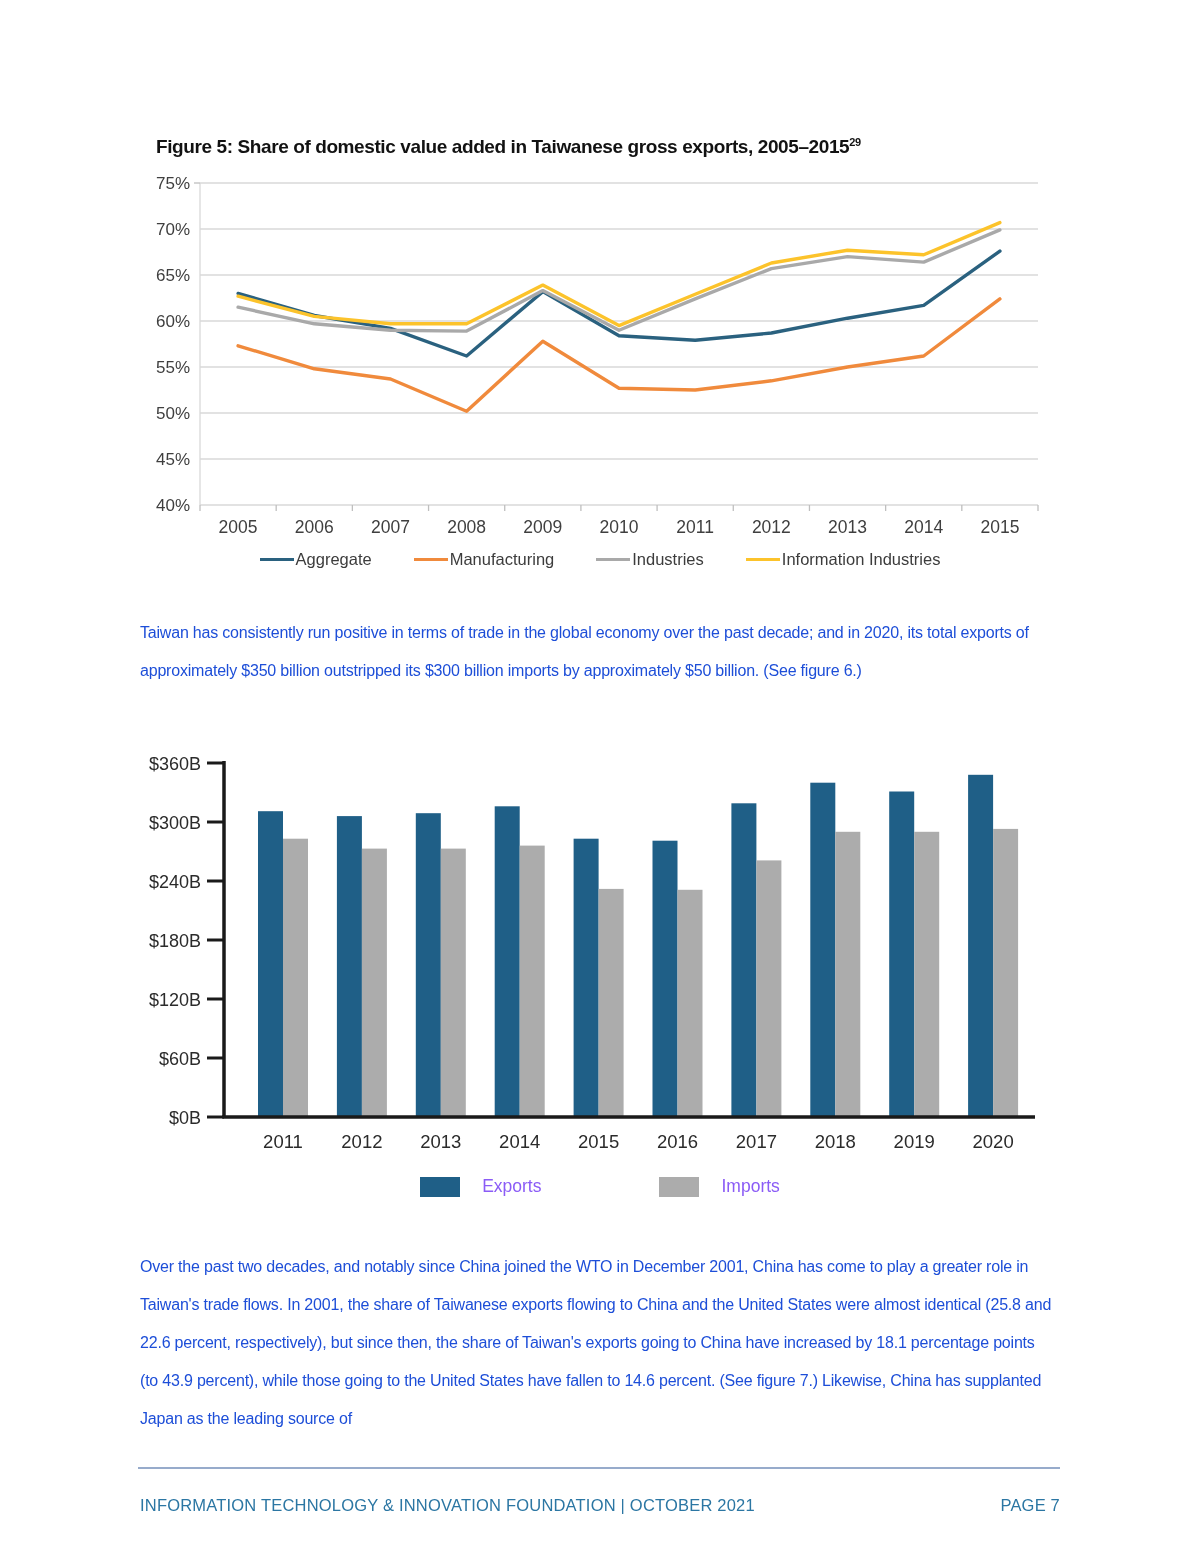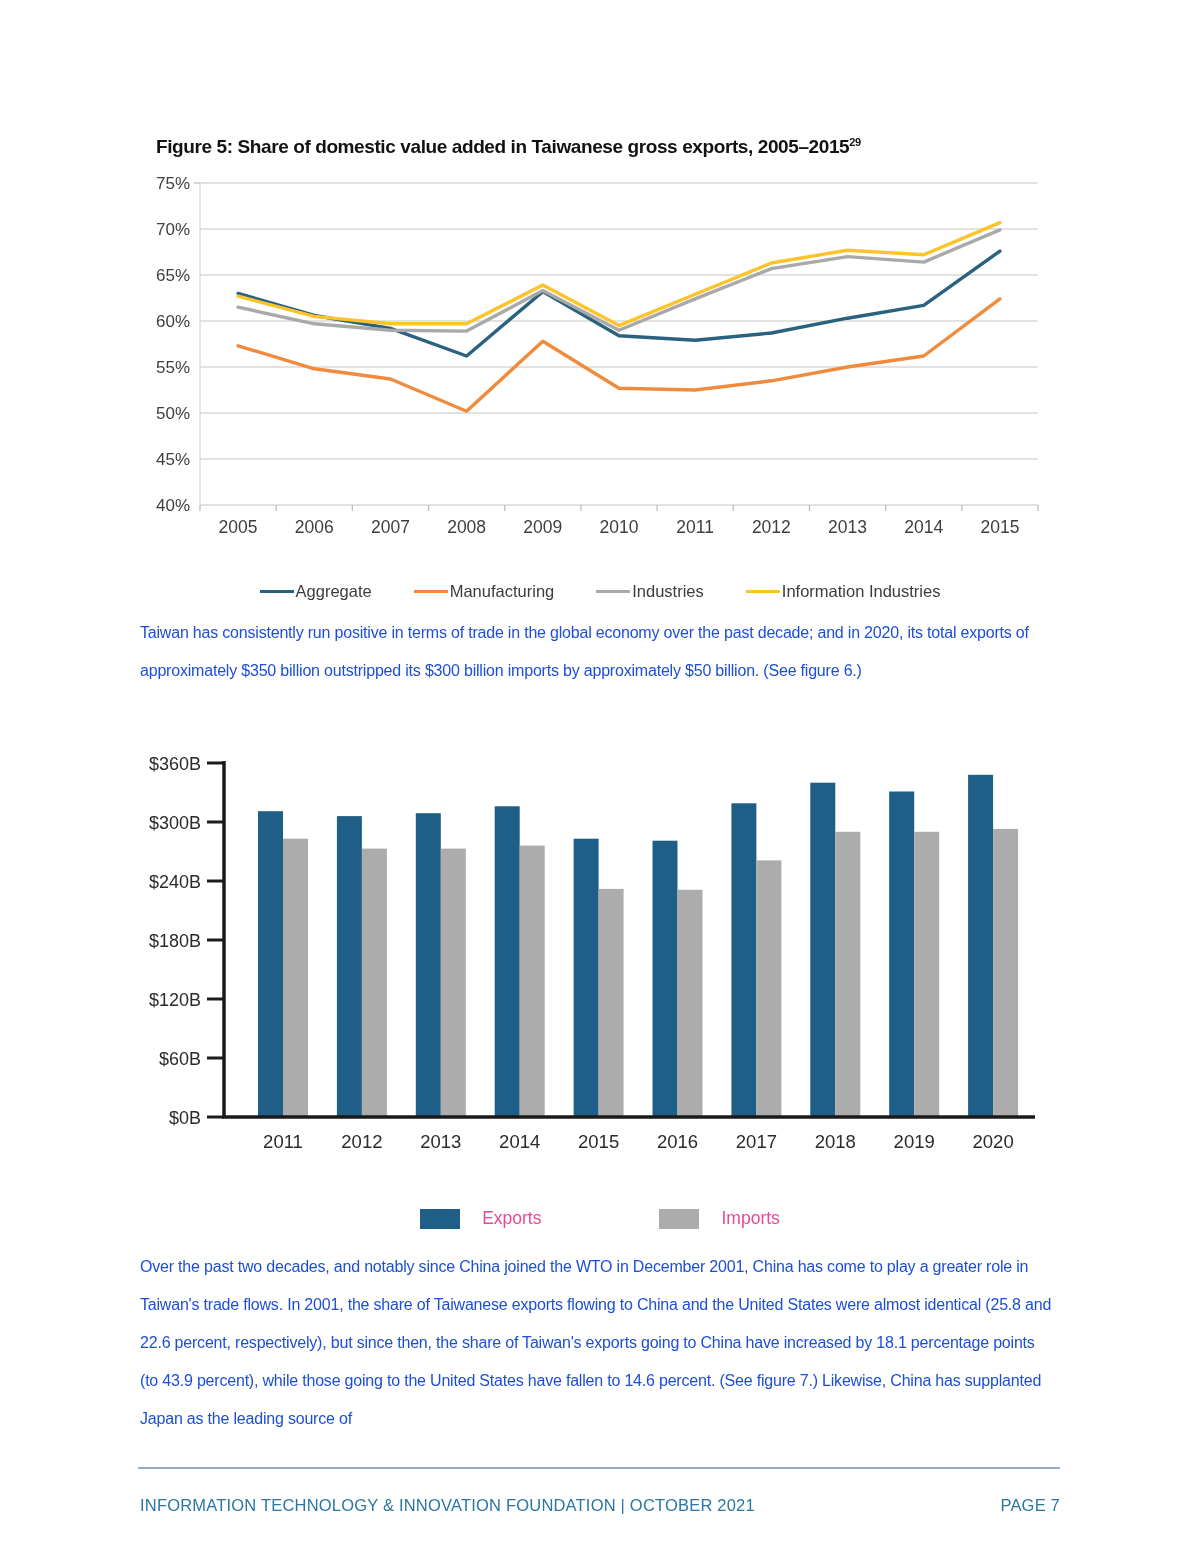--- a/index.html
+++ b/index.html
@@ -3,25 +3,25 @@
 <meta charset="utf-8">
 <style>
   html,body{margin:0;padding:0;background:#ffffff;}
   body{width:1200px;height:1555px;font-family:"Liberation Sans",sans-serif;position:relative;overflow:hidden;}
   .page{position:relative;width:1200px;height:1555px;background:#fff;}
   .fig-title{position:absolute;left:156px;width:925px;font-size:19px;font-weight:700;color:#121212;letter-spacing:-0.4px;}
   .fig-title sup{font-size:11px;font-weight:700;}
   .para{position:absolute;left:140px;width:912px;font-size:16px;line-height:38px;color:#1d4ed8;letter-spacing:-0.2px;}
   .chart{position:absolute;left:140px;}
   svg text{font-family:"Liberation Sans",sans-serif;}
-  .legend{position:absolute;left:140px;width:920px;display:flex;justify-content:center;align-items:center;margin-top:32px;}
+  .legend{position:absolute;left:140px;width:920px;display:flex;justify-content:center;align-items:center;}
   .legend-item{display:flex;align-items:center;}
   .legend5{gap:42px;font-size:16.5px;color:#3C3C3C;}
   .legend5 .swatch{width:34px;height:3.5px;margin-right:2px;}
-  .legend6{gap:118px;font-size:17.5px;color:#ec4899;}
+  .legend6{gap:118px;font-size:17.5px;color:#8b5cf6;}
   .legend6 .swatch{width:40px;height:20px;margin-right:22px;}
   .footer-divider{position:absolute;left:138px;top:1467px;width:922px;height:2px;background:#97ABCB;}
   .footer{position:absolute;left:140px;top:1484px;width:920px;display:flex;justify-content:space-between;
           font-size:16.5px;color:#2B76A3;letter-spacing:0.2px;margin-top:12px;}
 </style>
 </head>
 <body>
 
 <div class="page">
 

